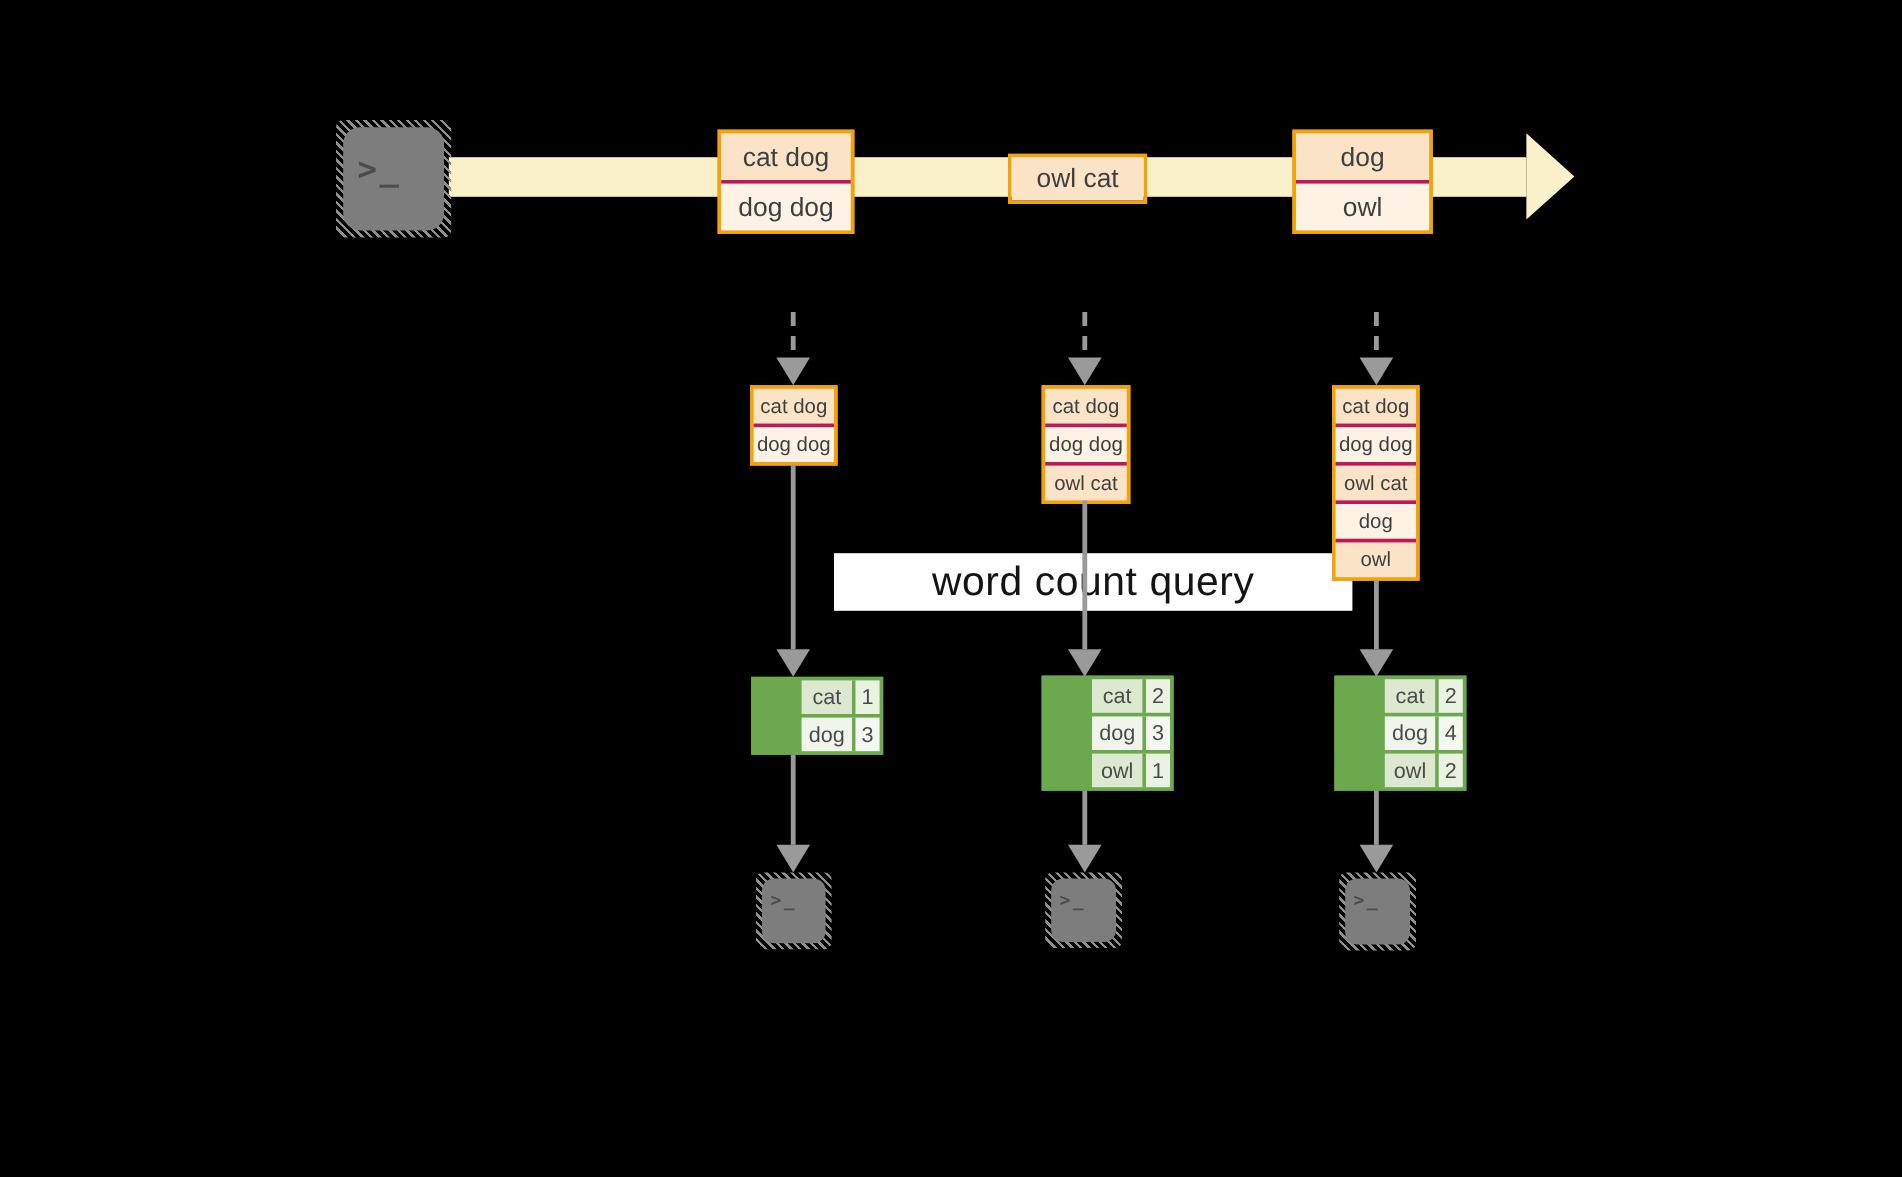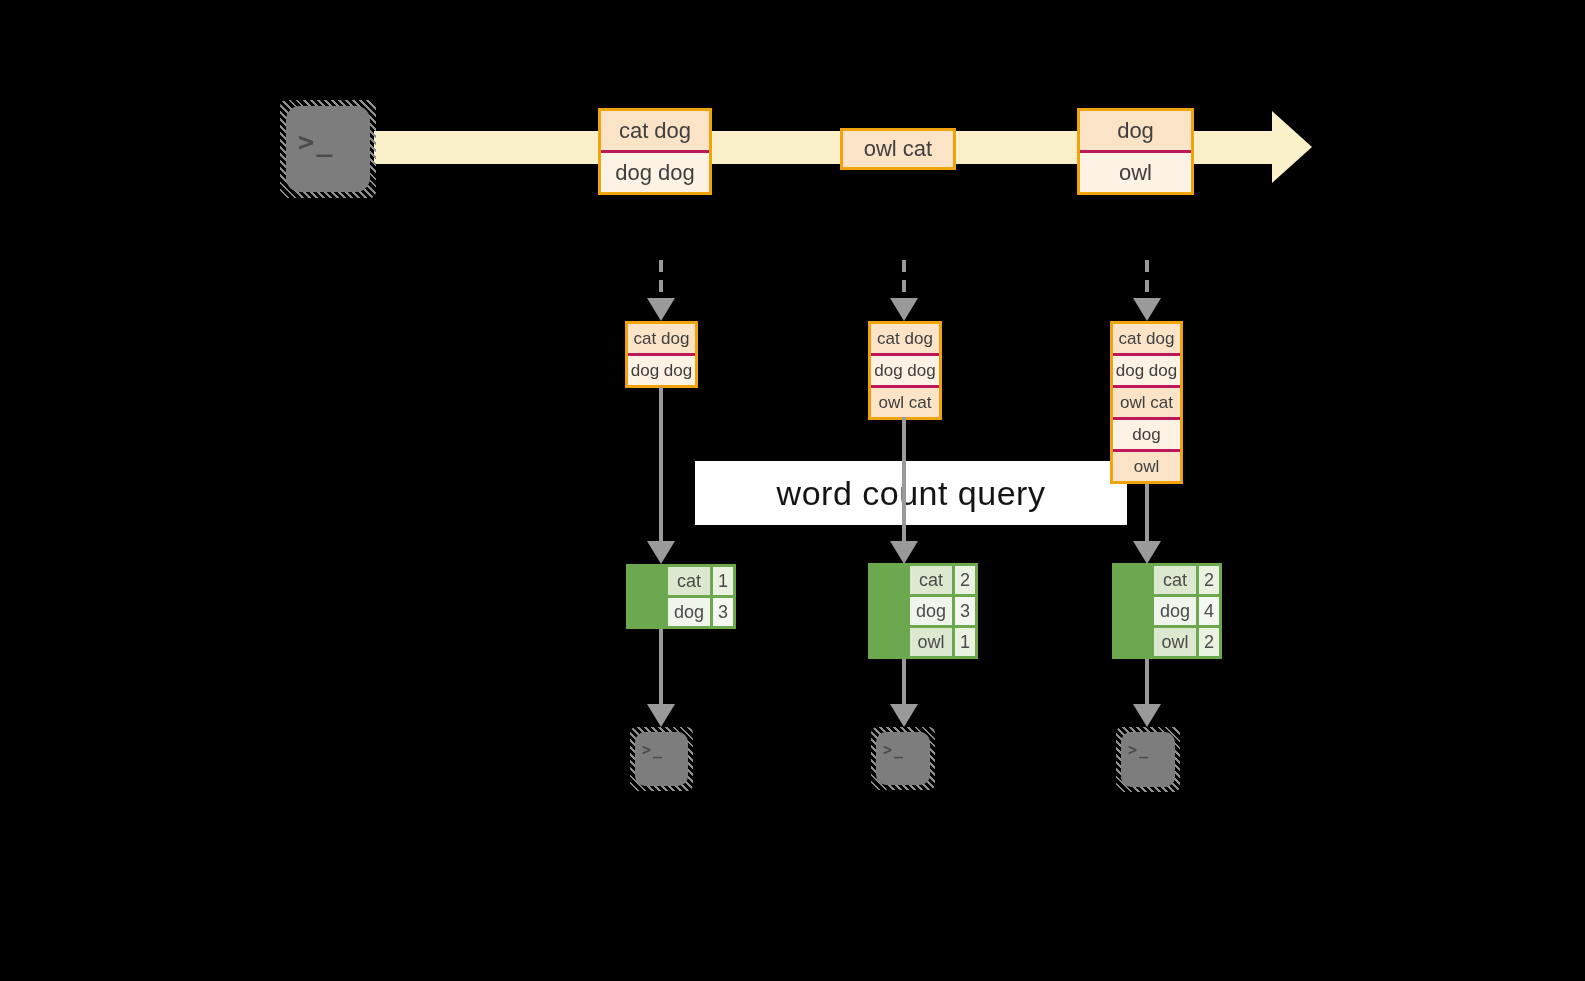--- a/index.html
+++ b/index.html
@@ -32,21 +32,21 @@
 
   
   .vline{position:absolute;width:4px;background:#9A9A9A;z-index:4;}
   .vdash{position:absolute;width:4px;z-index:4;
          background:repeating-linear-gradient(180deg,#9A9A9A 0 12px,rgba(0,0,0,0) 12px 20px);}
   .ahead{position:absolute;width:0;height:0;z-index:4;
          border-left:14px solid transparent;border-right:14px solid transparent;
          border-top:23px solid #9A9A9A;}
 
   
-  .qband{position:absolute;left:695px;top:461px;width:432px;height:64px;background:#FFFFFF;
+  .qband{position:absolute;left:695px;top:461px;width:432px;height:48px;background:#FFFFFF;
          z-index:1;display:flex;align-items:center;justify-content:center;}
   .qband span{font-size:34px;font-weight:300;color:#141414;letter-spacing:0.5px;}
 
   
   .gtable{position:absolute;border:3px solid #6BA84E;box-sizing:border-box;background:#6BA84E;z-index:3;}
   .grow{display:flex;padding-left:39px;}
   .grow + .grow{border-top:3px solid #6BA84E;}
   .gword{width:42px;height:28px;line-height:28px;text-align:center;font-size:18px;color:#4b4b4b;
          border-right:3px solid #6BA84E;}
   .gnum{width:20px;height:28px;line-height:28px;text-align:center;font-size:18px;color:#4b4b4b;}

